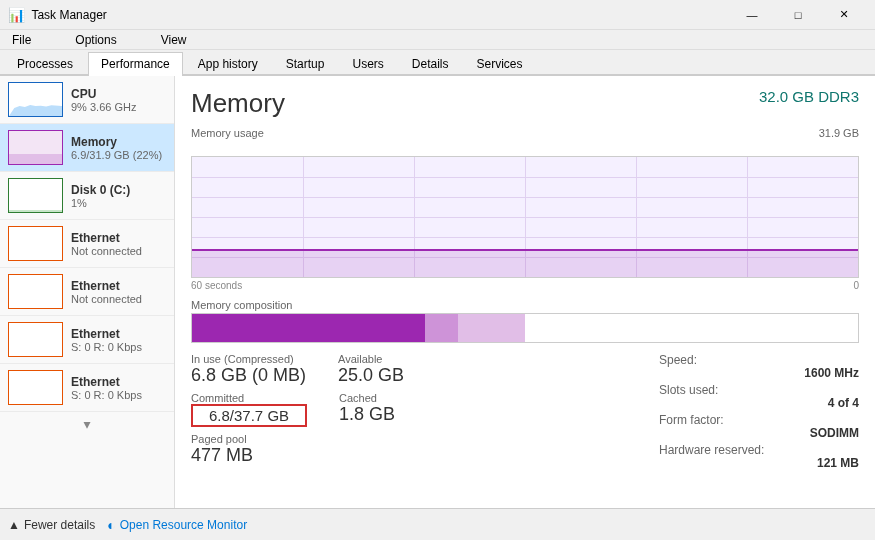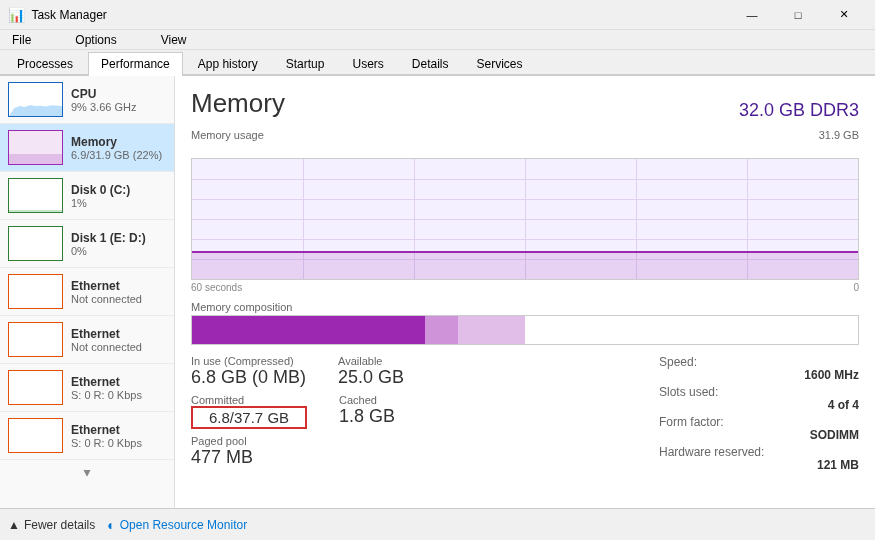--- a/index.html
+++ b/index.html
@@ -136,21 +136,21 @@
       padding: 12px 16px;
       overflow-y: auto;
     }
     .panel-header {
       display: flex;
       justify-content: space-between;
       align-items: flex-start;
       margin-bottom: 8px;
     }
     .panel-title { font-size: 26px; font-weight: 300; color: #333; }
-    .panel-subtitle { font-size: 18px; color: #4c1d95; margin-top: 12px; }
+    .panel-subtitle { font-size: 15px; color: #0f766e; margin-top: 0; }
 
     
     .chart-label {
       font-size: 11px;
       color: #666;
       margin-bottom: 17px;
       display: flex;
       justify-content: space-between;
     }
     .chart-container {
@@ -323,28 +323,20 @@
     <div class="sidebar-item">
       <div class="sidebar-graph graph-disk0">
         <div class="sparkline-disk0"></div>
       </div>
       <div class="sidebar-item-info">
         <div class="sidebar-item-name">Disk 0 (C:)</div>
         <div class="sidebar-item-value">1%</div>
       </div>
     </div>
 
-    <div class="sidebar-item">
-      <div class="sidebar-graph graph-disk1">
-      </div>
-      <div class="sidebar-item-info">
-        <div class="sidebar-item-name">Disk 1 (E: D:)</div>
-        <div class="sidebar-item-value">0%</div>
-      </div>
-    </div>
 
     <div class="sidebar-item">
       <div class="sidebar-graph graph-ethernet">
       </div>
       <div class="sidebar-item-info">
         <div class="sidebar-item-name">Ethernet</div>
         <div class="sidebar-item-value">Not connected</div>
       </div>
     </div>
 

